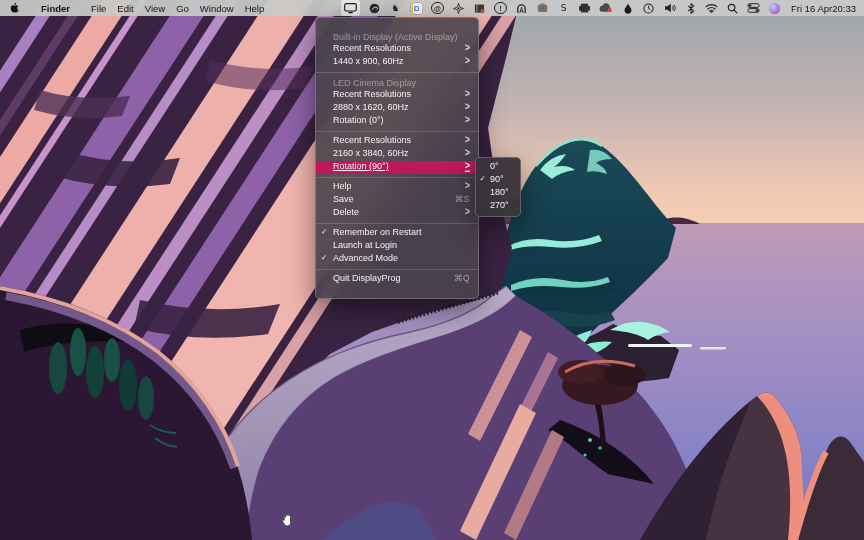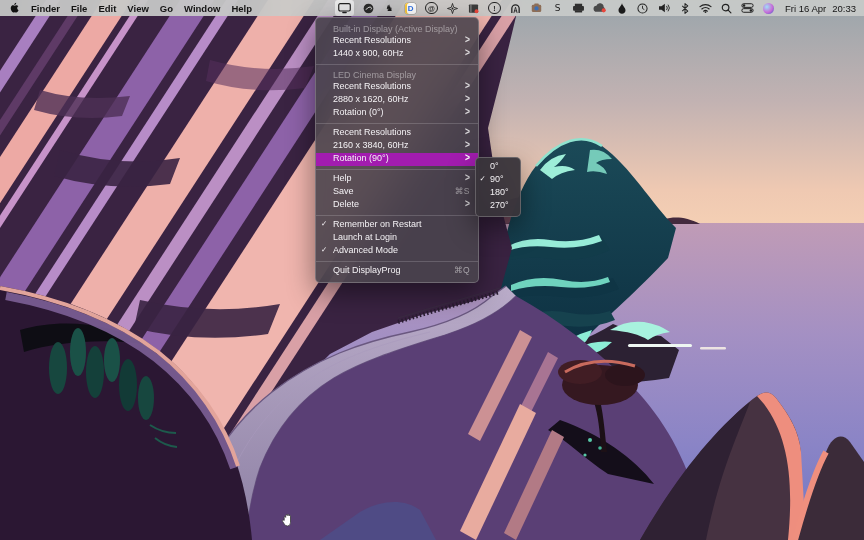--- a/index.html
+++ b/index.html
@@ -12,46 +12,46 @@
   .wallpaper{position:absolute;left:0;top:0;z-index:0;}
 
   
   .menubar{
     position:absolute;left:0;top:0;right:0;height:16px;z-index:5;
     background:rgba(201,203,201,0.92);
     backdrop-filter:blur(12px);
     display:flex;align-items:center;
     font-size:9.5px;color:#141414;
   }
-  .mb-left{display:flex;align-items:center;padding-left:9px;}
+  .mb-left{display:flex;align-items:center;padding-left:9px;gap:10px;}
   .apple-item{display:flex;align-items:center;margin-right:12px;}
   .mb-item{margin-right:11px;white-space:nowrap;}
   .app-name{font-weight:700;}
   .mb-right{margin-left:auto;display:flex;align-items:center;gap:8px;padding-right:8px;}
   .tray-icon{display:flex;align-items:center;justify-content:center;height:16px;min-width:13px;position:relative;}
   .tray-icon.active{background:rgba(255,255,255,0.62);border-radius:3px;padding:0 3px;}
   .glyph{font-size:9px;line-height:1;color:#1b1b1b;font-family:"DejaVu Sans",sans-serif;}
   .dapp{width:11px;height:11px;min-width:11px;background:#fbfbfb;border-radius:2.5px;
     color:#2e6fe0;font-weight:700;font-size:8px;display:flex;align-items:center;justify-content:center;
     box-shadow:inset 2px 0 0 #f5c63f, 0 0 0 0.5px rgba(0,0,0,0.25);}
   .circle-glyph{width:10.5px;height:10.5px;min-width:10.5px;border:1.1px solid #222;border-radius:50%;
     font-size:7px;font-weight:700;color:#222;display:flex;align-items:center;justify-content:center;line-height:1;}
   .siri{width:11px;height:11px;min-width:11px;border-radius:50%;
     background:radial-gradient(circle at 35% 35%, #9fe0f7, #c86dd7 55%, #3a57c9);}
-  .clock{white-space:nowrap;display:flex;gap:6px;margin-left:2px;}
+  .clock{white-space:nowrap;display:flex;margin-left:2px;}
 
   
   .menu{
     position:absolute;z-index:6;color:#f4f2f5;font-size:9px;
     background:rgba(73,68,76,0.90);
     backdrop-filter:blur(18px) saturate(1.3);
     border:0.5px solid rgba(255,255,255,0.22);
     border-radius:5px;
     box-shadow:0 10px 28px rgba(0,0,0,0.45);
-    padding:4px 0;
+    padding:12px 0;
   }
   .menu.main{left:315px;top:17px;width:162px;}
   .menu.sub{left:475px;top:157px;width:44px;background:rgba(56,52,58,0.95);padding:3px 0;}
   .menu-row{height:13px;display:flex;padding:0 8px 0 17px;
     position:relative;white-space:nowrap;overflow:hidden;}
   .menu.sub .menu-row{padding:0 5px 0 14px;}
   .menu-row .check{position:absolute;left:5px;font-size:7.5px;}
   .menu.sub .menu-row .check{left:3.5px;}
   .menu-row .lbl{flex:1;overflow:hidden;}
   .menu-row .right{margin-left:6px;}
@@ -196,21 +196,21 @@
 <div class="menubar">
   <div class="mb-left">
     <span class="apple-item">
       <span>
         <svg width="10" height="12" viewBox="0 0 14 16">
             <path d="M11.5 8.3c0-1.7 1.4-2.5 1.5-2.6-.8-1.2-2-1.3-2.5-1.4-1-.1-2 .6-2.5.6-.5 0-1.3-.6-2.2-.6-1.1 0-2.2.7-2.8 1.7-1.2 2-.3 5 .9 6.6.6.8 1.2 1.7 2.1 1.7.9 0 1.2-.5 2.2-.5 1 0 1.3.5 2.2.5.9 0 1.5-.8 2.1-1.6.6-.9.9-1.8.9-1.8s-1.9-.8-1.9-2.6zM9.4 2.8c.5-.6.8-1.4.7-2.2-.7 0-1.5.5-2 1-.4.5-.8 1.3-.7 2.1.8.1 1.5-.4 2-.9z" fill="#111"></path>
           </svg>
       </span>
     </span>
     <span class="mb-item app-name">Finder</span>
-    <span style="display:flex;font-weight:bold;">
+    <span style="display:flex;">
         <span class="mb-item">File</span>
         <span class="mb-item">Edit</span>
         <span class="mb-item">View</span>
         <span class="mb-item">Go</span>
         <span class="mb-item">Window</span>
         <span class="mb-item">Help</span>
       </span>
   </div>
   <div class="mb-right">
     <span style="display:flex;align-items:center;gap:8px;">
@@ -359,21 +359,21 @@
     </div>
     <div class="menu-sep"></div>
     <div class="menu-row">
       <span class="lbl">Recent Resolutions</span>
       <span class="right arrow">&gt;</span>
     </div>
     <div class="menu-row">
       <span class="lbl">2160 x 3840, 60Hz</span>
       <span class="right arrow">&gt;</span>
     </div>
-    <div class="menu-row highlighted" style="background: #a21caf;">
+    <div class="menu-row highlighted" style="background: #be185d; text-decoration: underline;">
       <span class="lbl">Rotation (90°)</span>
       <span class="right arrow">&gt;</span>
     </div>
     <div class="menu-sep"></div>
     <div class="menu-row">
       <span class="lbl">Help</span>
       <span class="right arrow">&gt;</span>
     </div>
     <div class="menu-row">
       <span class="lbl">Save</span>

